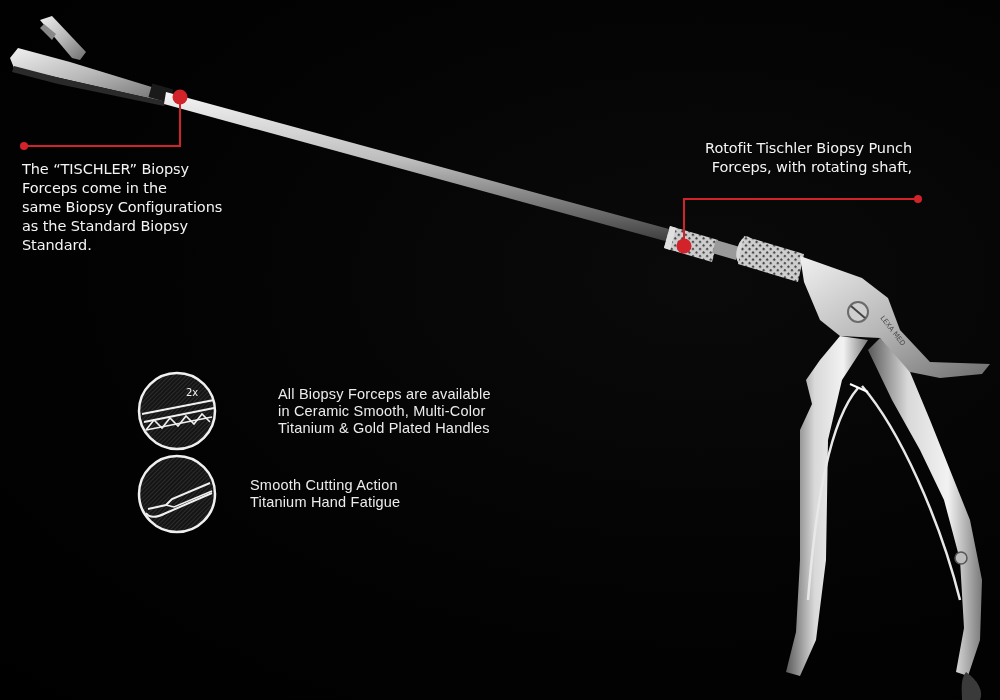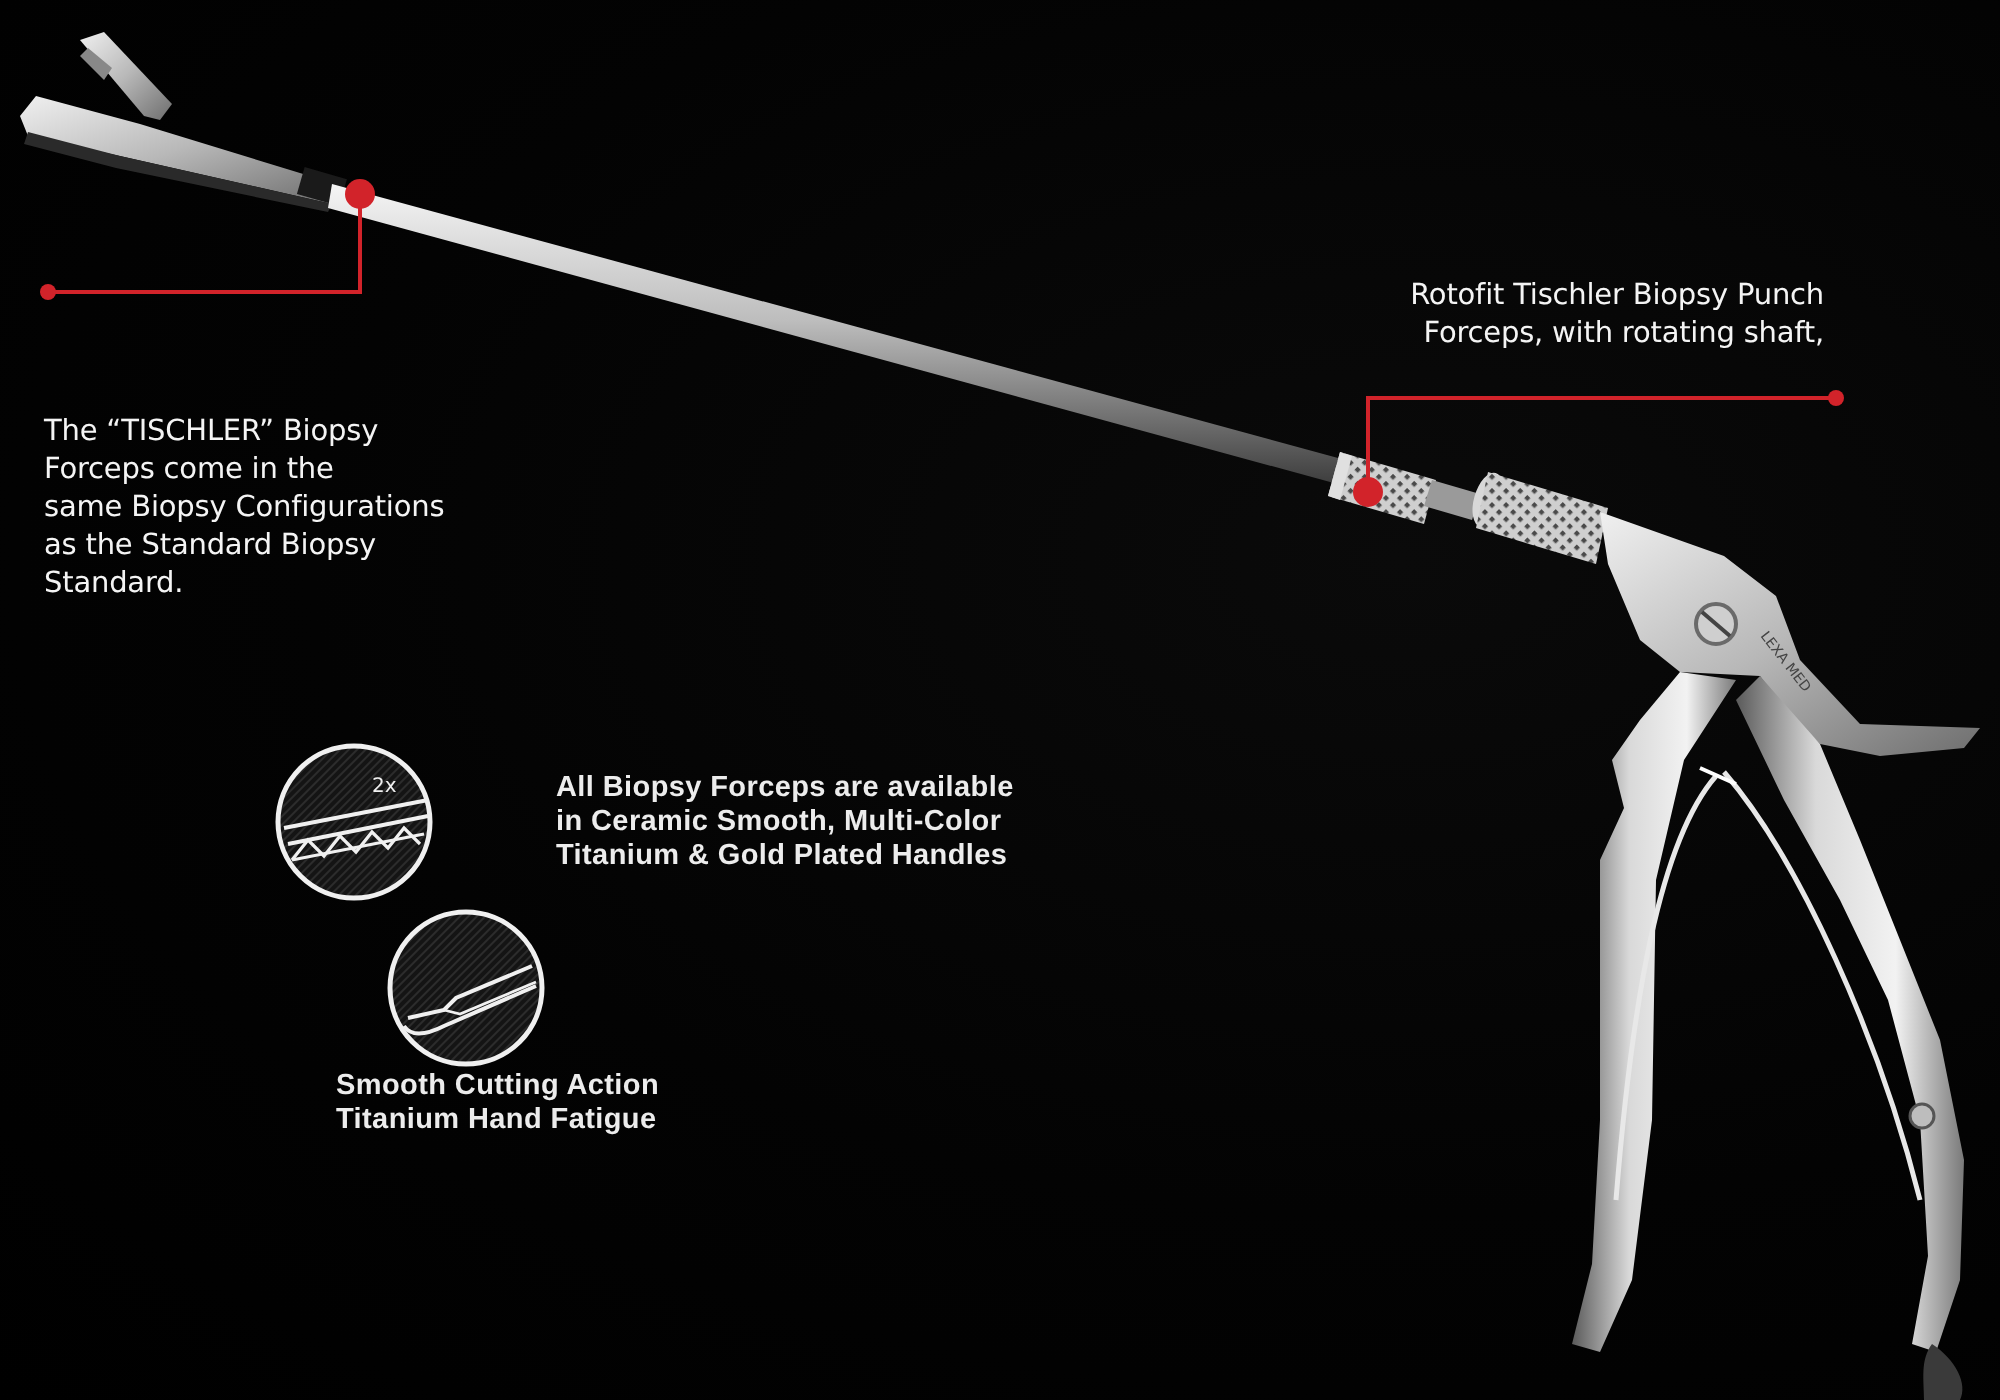--- a/index.html
+++ b/index.html
@@ -25,52 +25,50 @@
       position: absolute;
       font-size: 14.5px;
       line-height: 19px;
       color: #f4f4f4;
       letter-spacing: -0.1px;
     }
     #callout-left-text {
       left: 22px;
       top: 160px;
       width: 240px;
-      margin-top: 47px;
     }
     #callout-right-text {
       right: 88px;
       top: 139px;
       width: 300px;
       text-align: right;
     }
     .callout-line {
       display: block;
     }
     .feature {
       position: absolute;
       left: 136px;
       display: flex;
       align-items: center;
     }
     #feature-1 { top: 370px; gap: 28px; }
-    #feature-2 { top: 453px; flex-direction: column; }
+    #feature-2 { top: 453px; }
     .feature-icon {
       width: 82px;
       height: 82px;
       flex: 0 0 82px;
     }
     .feature-text {
       margin-left: 32px;
       font-family: "Liberation Sans", "DejaVu Sans", sans-serif;
       font-size: 14.5px;
       line-height: 17px;
       color: #ececec;
       letter-spacing: 0.2px;
-      font-weight: bold;
     }
     .feature-text span { display: block; }
   </style>
 </head>
 <body>
 
 <div id="stage">
 
   <svg id="product-art" viewBox="0 0 1000 700">
     <defs>

